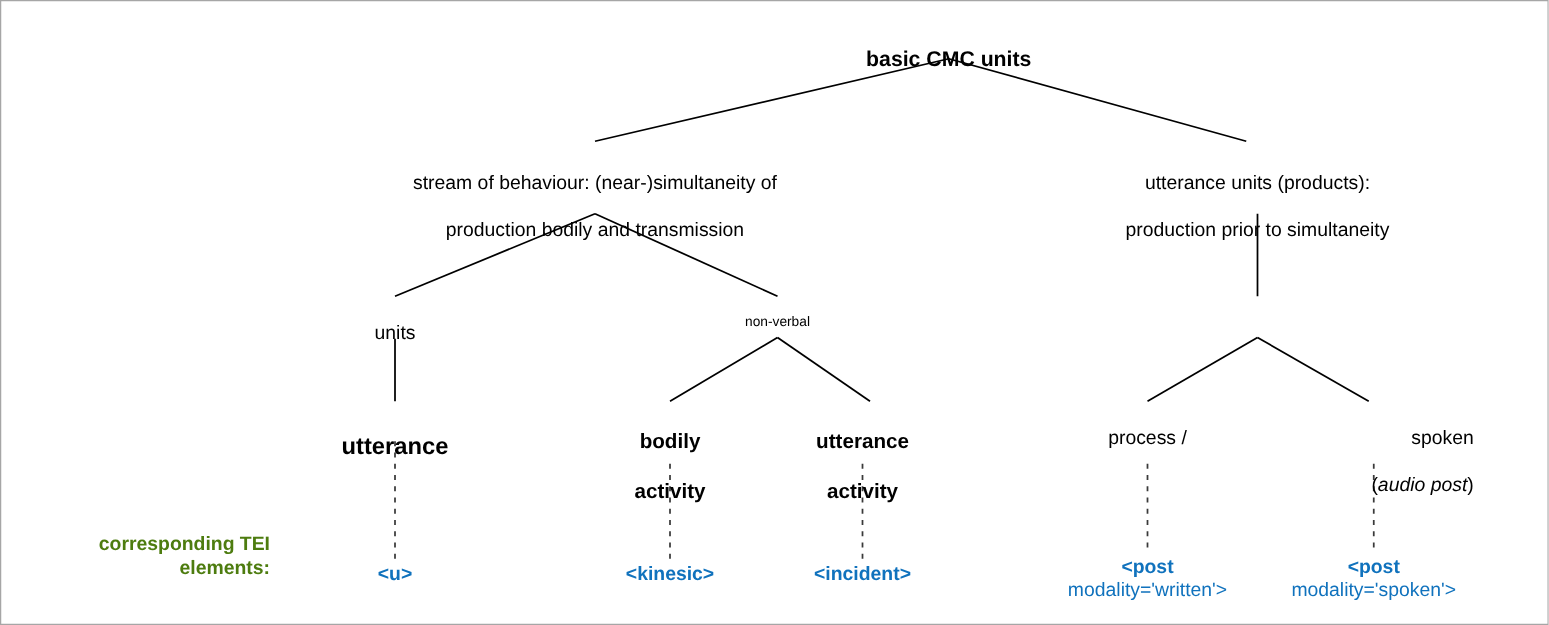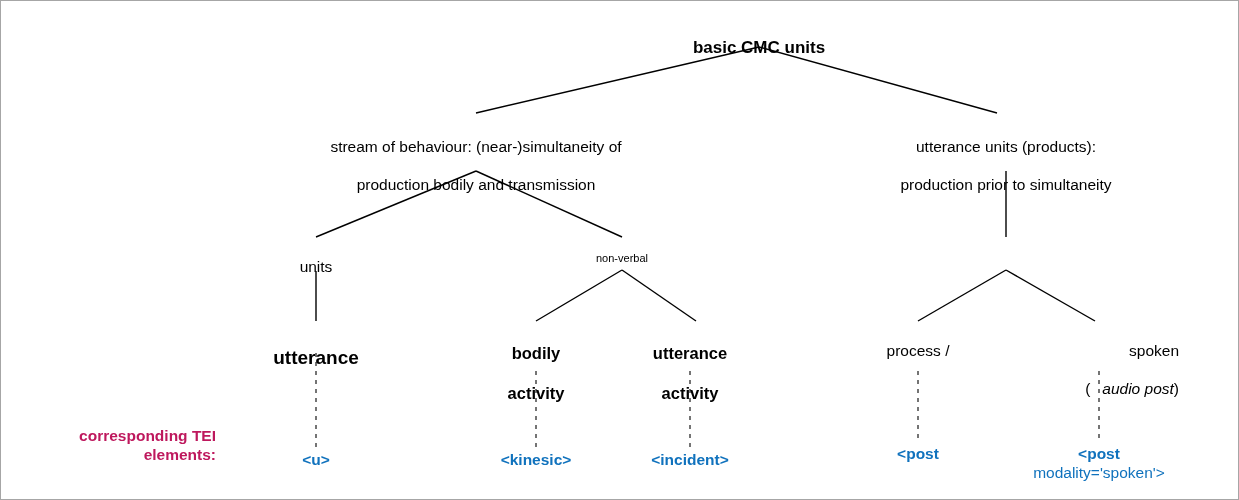--- a/index.html
+++ b/index.html
@@ -28,36 +28,36 @@
   }
   .node {
     position: absolute;
     text-align: center;
     line-height: 1.22;
     white-space: pre-line;
     color: #000000;
   }
   .node .ln { display: block; }
   .bold { font-weight: bold; }
-  .ital { font-style: italic; margin-left: 12px; }
+  .ital { font-style: italic; }
   .tei {
     position: absolute;
     text-align: center;
     color: #1072bd;
     font-weight: bold;
     line-height: 1.2;
   }
   .tei .attr {
     display: block;
     font-weight: normal;
   }
   .tei-label {
     position: absolute;
     text-align: right;
-    color: #be185d;
+    color: #4d7c0f;
     font-weight: bold;
     line-height: 1.2;
   }
 </style>
 </head>
 <body>
 
 <div id="page">
 
   <svg id="tree-svg" viewBox="0 0 1239 500" xmlns="http://www.w3.org/2000/svg">
@@ -146,20 +146,21 @@
   <div class="tei" style="left:455px; top:450px; width:160px; font-size:15.5px;">
     <span class="ln">&lt;kinesic&gt;</span>
   </div>
 
   <div class="tei" style="left:609px; top:450px; width:160px; font-size:15.5px;">
     <span class="ln">&lt;incident&gt;</span>
   </div>
 
   <div class="tei" style="left:827px; top:444px; width:180px; font-size:15.5px;">
     <span class="ln">&lt;post</span>
+    <span class="attr">modality='written'&gt;</span>
   </div>
 
   <div class="tei" style="left:1008px; top:444px; width:180px; font-size:15.5px;">
     <span class="ln">&lt;post</span>
     <span class="attr">modality='spoken'&gt;</span>
   </div>
 
 </div>
 
 </body></html>

